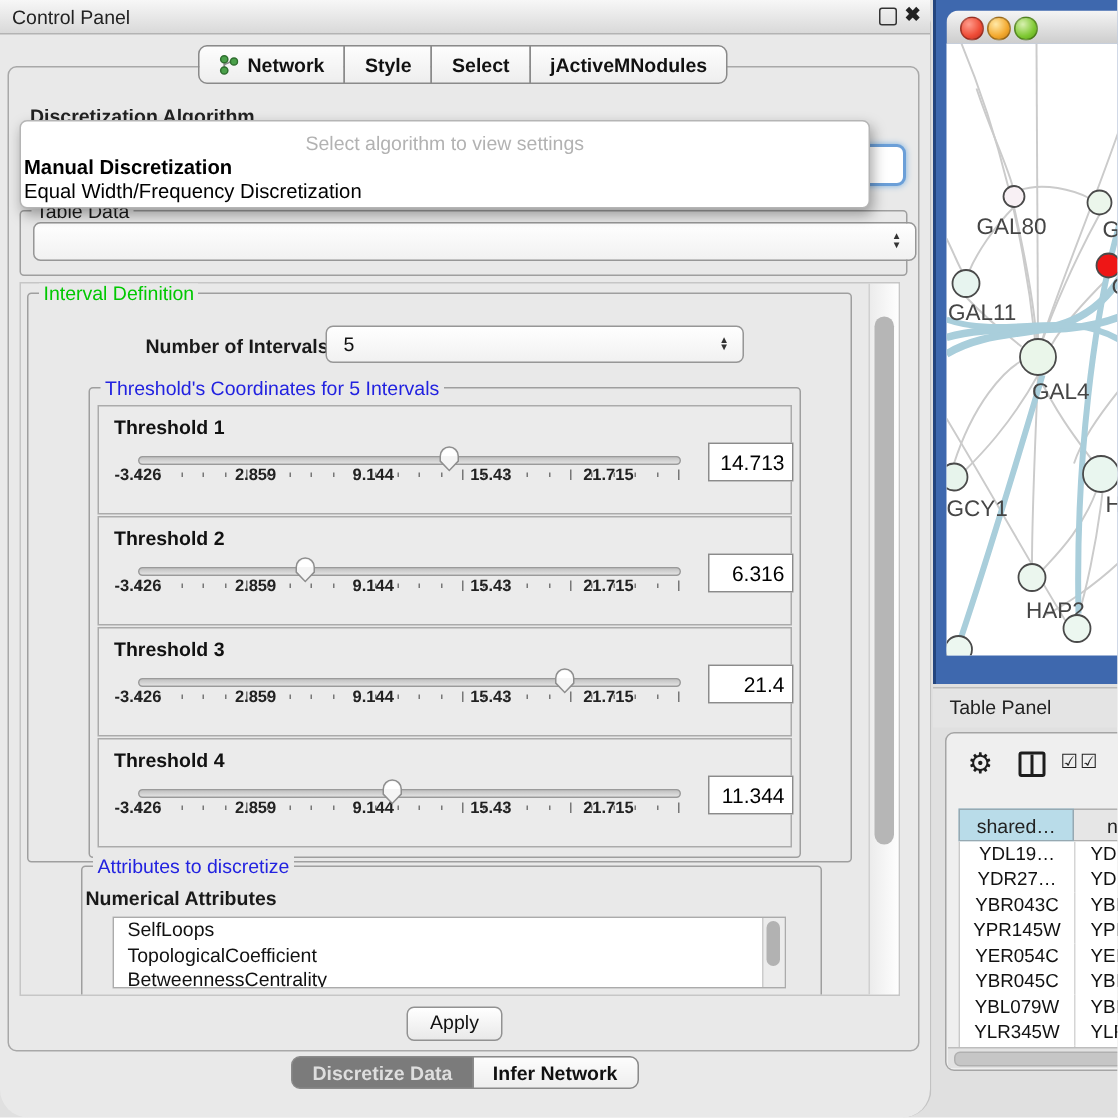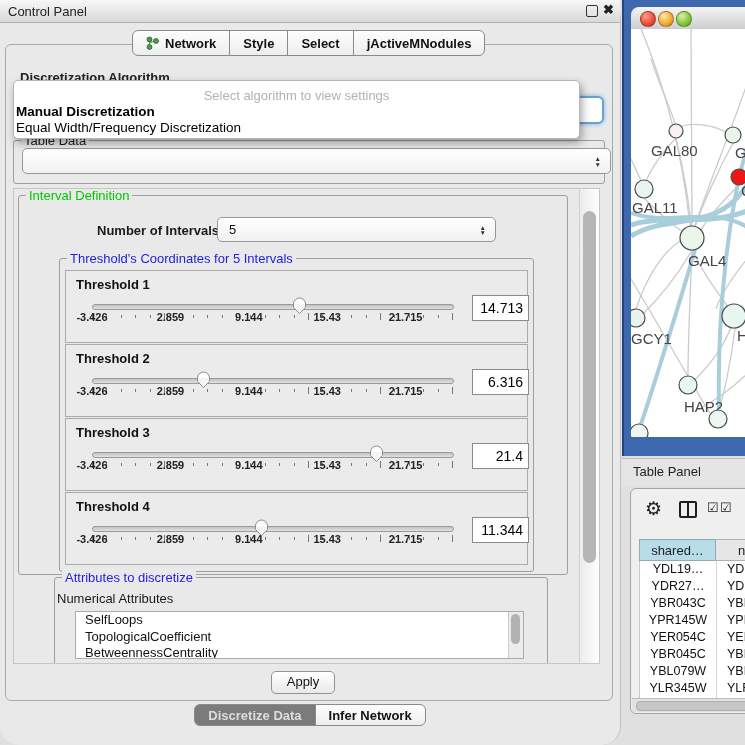--- a/index.html
+++ b/index.html
@@ -75,21 +75,21 @@
   .t-ticks{position:absolute;left:26px;top:42px;width:360px;height:7px;}
   .tick{position:absolute;top:2px;width:1px;height:3px;background:#777;}
   .tick.major{top:0;height:7px;}
   .t-labels{position:absolute;left:26px;top:40px;width:392px;height:12px;}
   .ticklab{position:absolute;transform:translateX(-50%);font-size:11px;font-weight:bold;color:#222;white-space:nowrap;}
   .t-value{position:absolute;left:406px;top:24px;width:50px;height:24px;background:#fff;border:1px solid #8b8b8b;
            font-size:14px;text-align:right;line-height:24px;padding-right:5px;color:#000;}
 
   
   #attr-group{left:40px;top:388px;width:492px;height:95px;}
-  #attr-label{position:absolute;left:2px;top:13px;font-size:13px;font-weight:normal;}
+  #attr-label{position:absolute;left:2px;top:13px;font-size:13px;font-weight:bold;}
   #attr-list{position:absolute;left:20px;top:33px;width:447px;height:46px;background:#fff;border:1px solid #ababab;overflow:hidden;}
   .attr-item{font-size:13px;line-height:16.5px;padding-left:9px;color:#111;white-space:nowrap;}
   #attr-scroll{position:absolute;right:0;top:0;width:14px;height:46px;background:#ececec;border-left:1px solid #ccc;}
   #attr-scroll-thumb{position:absolute;left:2px;top:2px;width:9px;height:30px;border-radius:5px;background:#b2b2b2;}
 
   #apply-btn{position:absolute;left:271px;top:671px;width:62px;height:21px;background:linear-gradient(#ffffff,#e9e9e9);
              border:1px solid #929292;border-radius:5px;font-size:13px;text-align:center;line-height:20px;color:#111;z-index:3;}
 
   
   #network-window{position:absolute;left:622px;top:0;width:123px;height:456px;background:#3e68ae;

